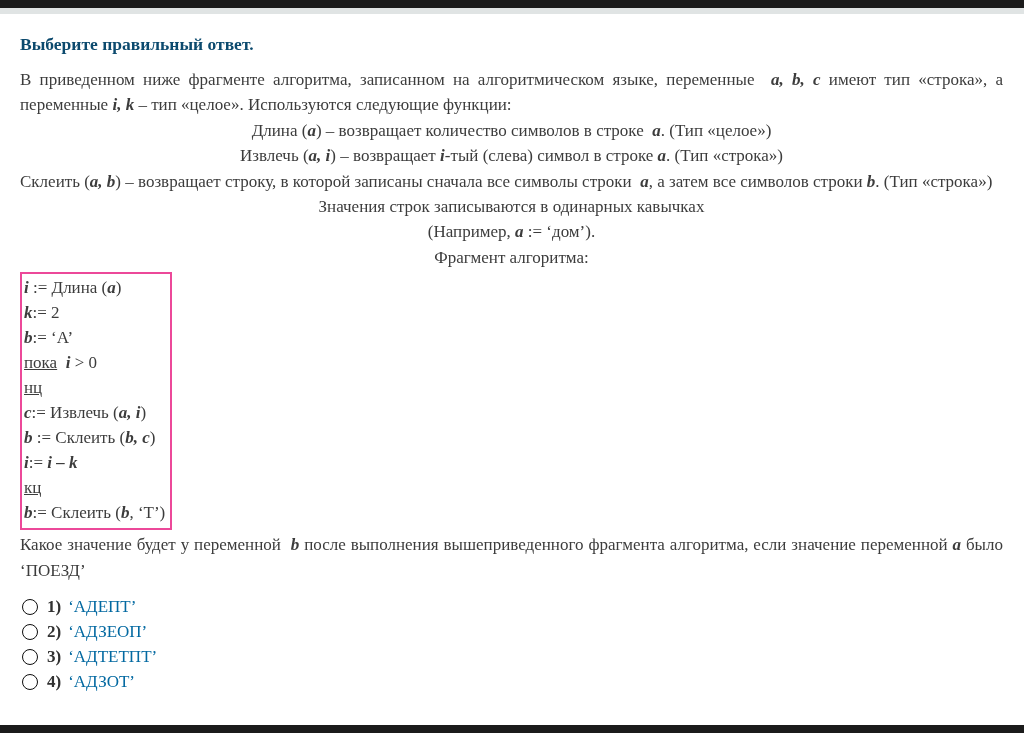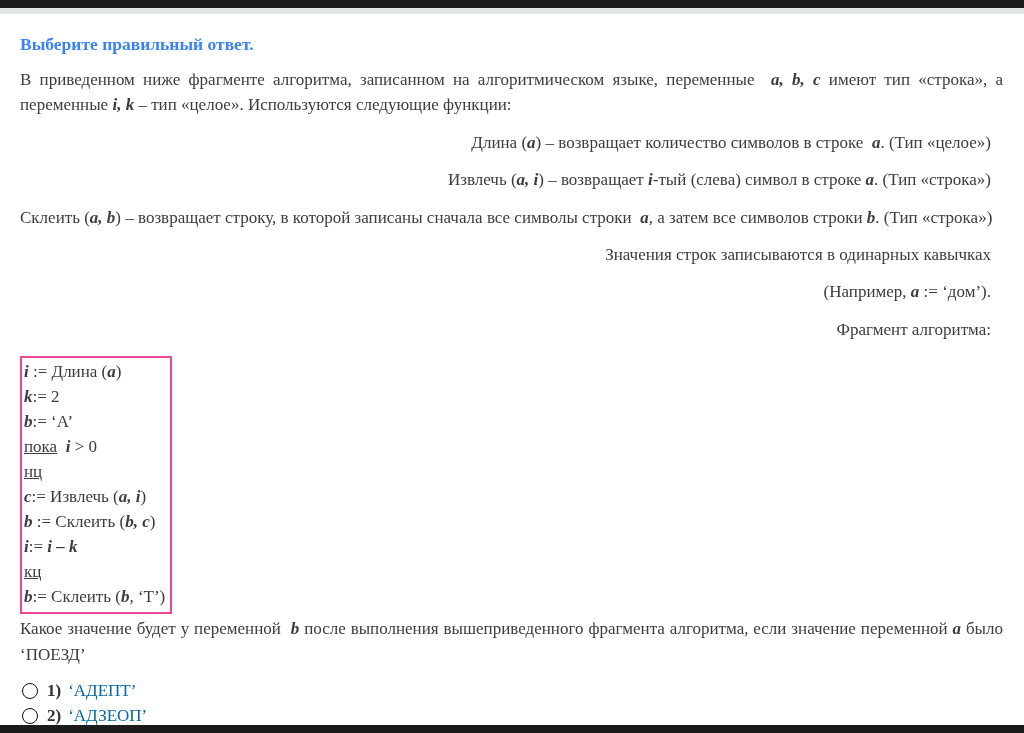--- a/index.html
+++ b/index.html
@@ -33,33 +33,33 @@
     height: 8px;
     background: #1b1b1b;
   }
   .content {
     padding: 18px 21px 0 20px;
     font-size: 17px;
   }
   .page-title {
     font-size: 17.5px;
     font-weight: bold;
-    color: #3b82f6;
+    color: #0c4a6e;
     line-height: 25px;
     margin: 0 0 10px 0;
   }
   .para {
     margin: 0;
     line-height: 25.4px;
     text-align: justify;
   }
   .line {
-    margin: 12px;
+    margin: 0;
     line-height: 25.4px;
-    text-align: right;
+    text-align: center;
   }
   .it { font-style: italic; font-weight: bold; }
   .ul { text-decoration: underline; }
   .code-box {
     display: inline-block;
     border: 2px solid #ec4899;
     padding: 1px 5px 3px 2px;
     margin: 2px 8px 2px 0;
     line-height: 25px;
     background: #ffffff;

